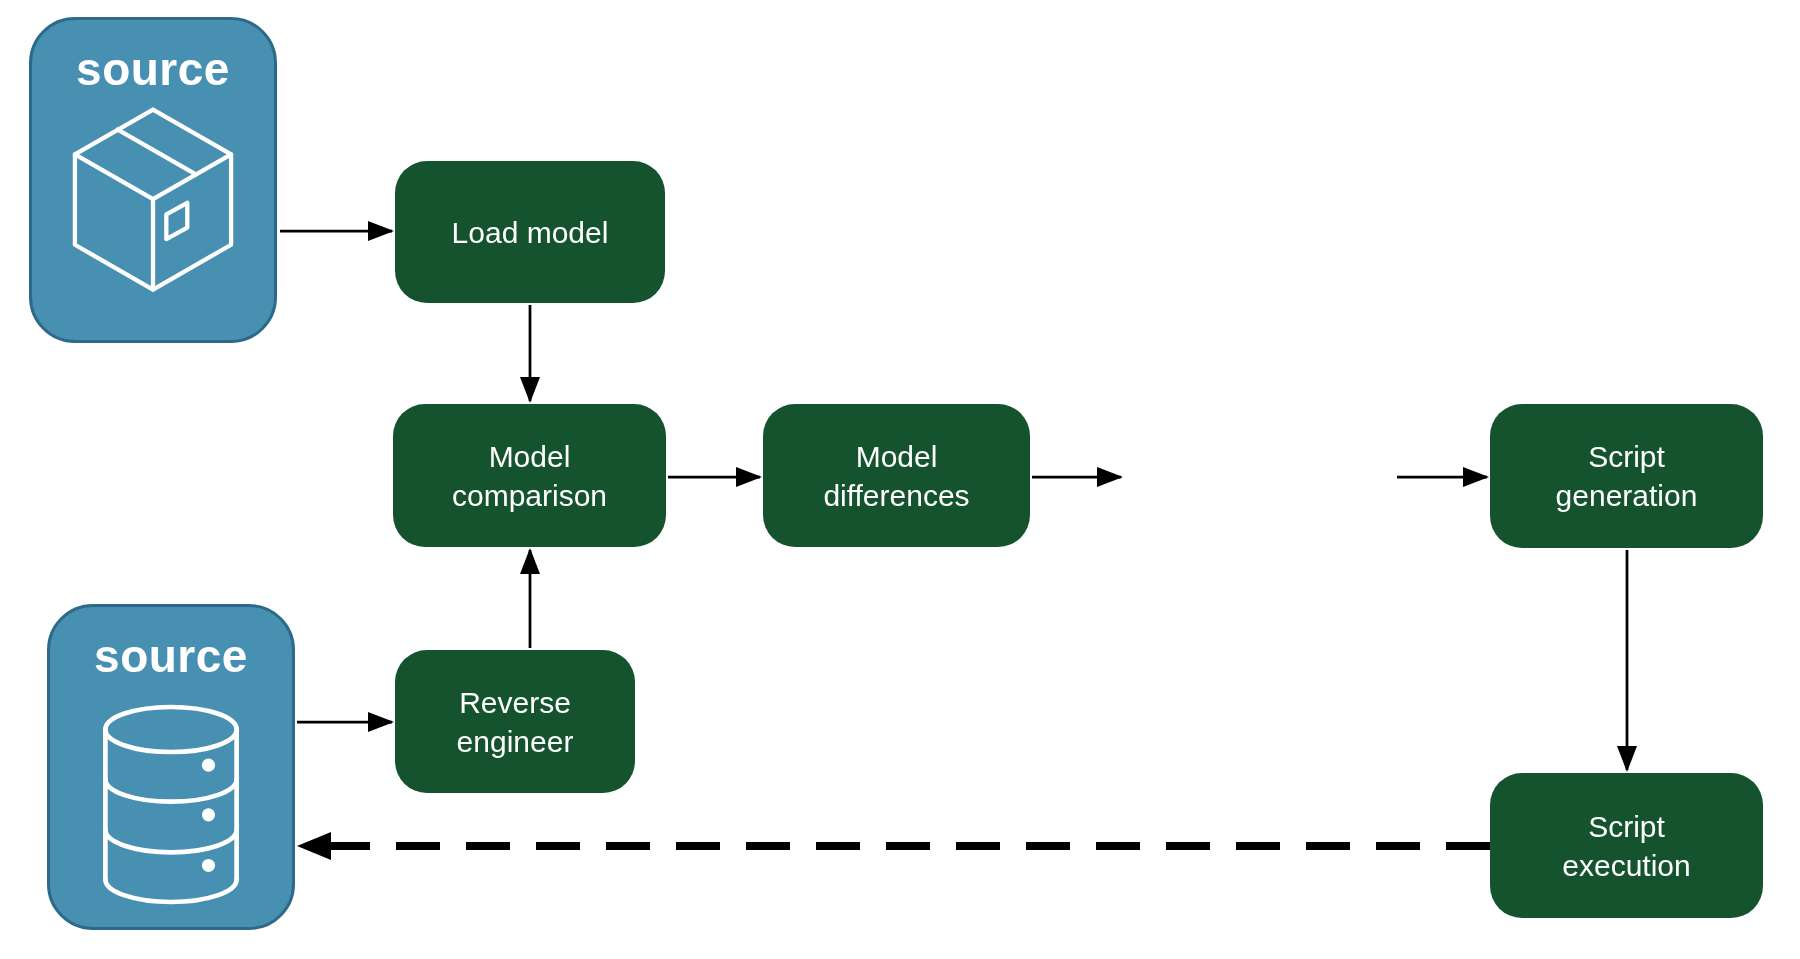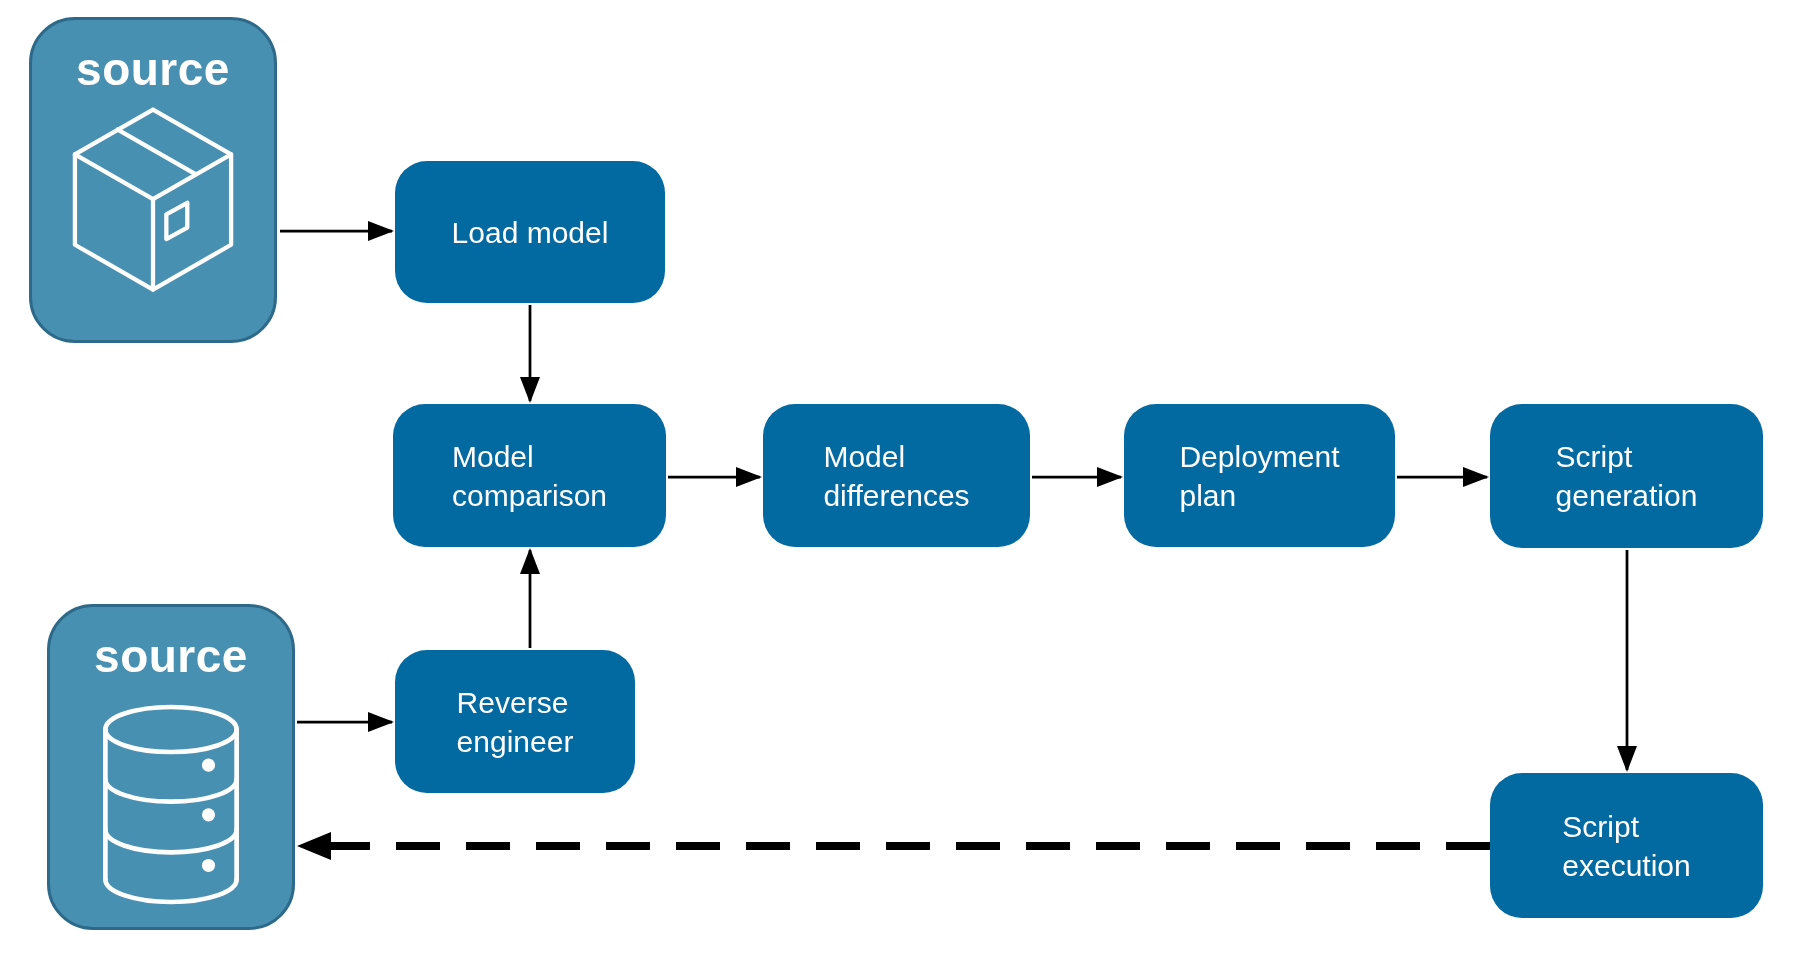--- a/index.html
+++ b/index.html
@@ -48,27 +48,27 @@
     transform: translateX(-50%);
   }
   #group-source { left: 29px; top: 17px; }
   #group-target { left: 47px; top: 604px; }
   #group-source svg.group-icon { top: 80px; width: 172px; height: 200px; }
   #group-target svg.group-icon { top: 94px; width: 150px; height: 207px; }
 
   
   .node {
     position: absolute;
-    background: #0369a1;
+    background: #14532d;
     border-radius: 32px;
     color: #ffffff;
     display: flex;
     align-items: center;
     justify-content: center;
-    text-align: left;
+    text-align: center;
     font-size: 30px;
     line-height: 39px;
     white-space: pre-line;
     box-sizing: border-box;
     padding: 0 30px;
   }
   #node-load-model        { left: 395px;  top: 161px; width: 270px; height: 142px; }
   #node-model-comparison  { left: 393px;  top: 404px; width: 273px; height: 143px; }
   #node-model-differences { left: 763px;  top: 404px; width: 267px; height: 143px; }
   #node-deployment-plan   { left: 1124px; top: 404px; width: 271px; height: 143px; }
@@ -134,22 +134,20 @@
         <circle cx="120" cy="175" r="7"></circle>
       </g>
     </svg>
   </div>
 
   <div class="node" id="node-load-model">Load model</div>
   <div class="node" id="node-model-comparison">Model
 comparison</div>
   <div class="node" id="node-model-differences">Model
 differences</div>
-  <div class="node" id="node-deployment-plan">Deployment
-plan</div>
   <div class="node" id="node-script-generation">Script
 generation</div>
   <div class="node" id="node-reverse-engineer">Reverse
 engineer</div>
   <div class="node" id="node-script-execution">Script
 execution</div>
 
 </div>
 
 </body></html>

